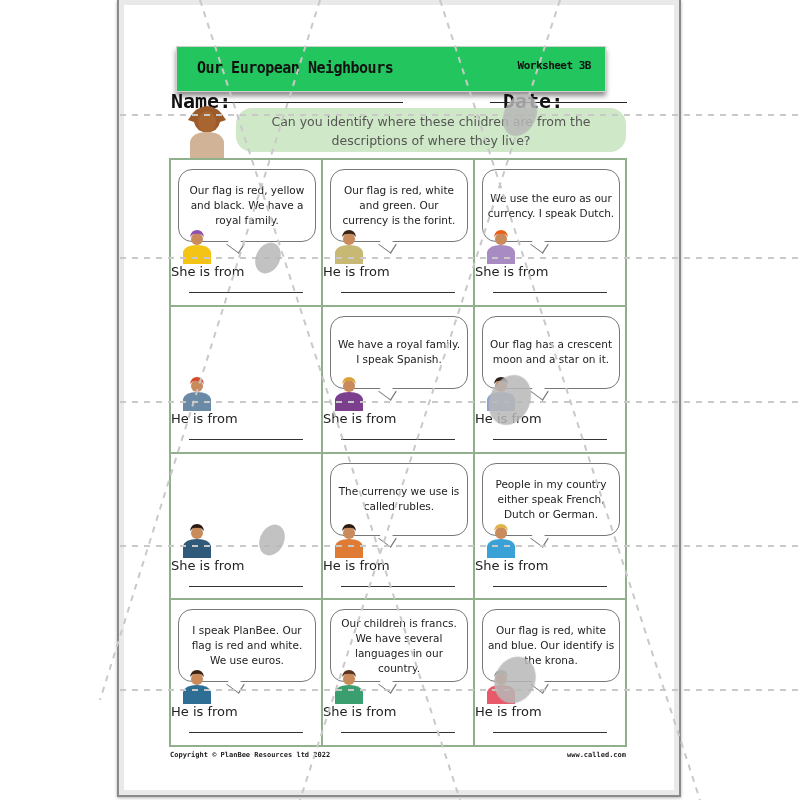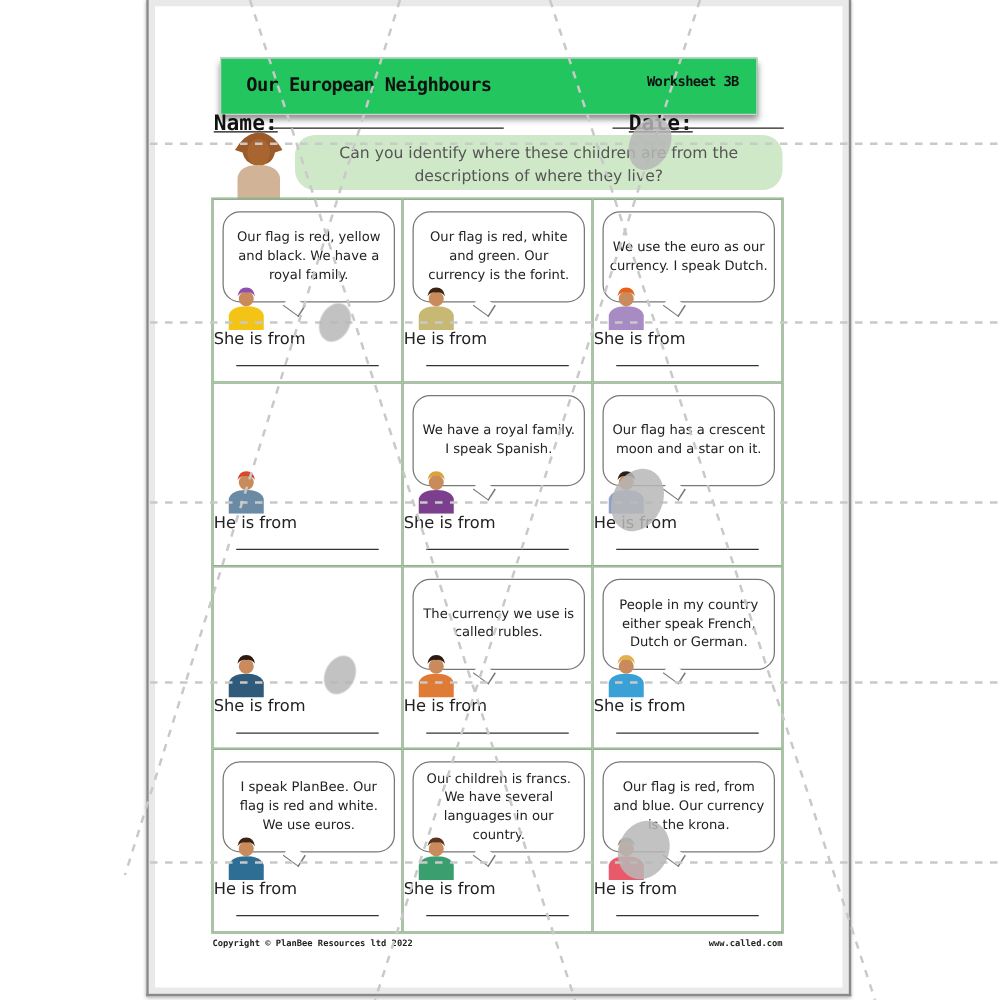--- a/index.html
+++ b/index.html
@@ -2,21 +2,21 @@
 <html><head>
 <meta charset="utf-8">
 <style>
   html, body { margin:0; padding:0; }
   body { width:800px; height:800px; background:#ffffff; position:relative; overflow:hidden; font-family:"DejaVu Sans", sans-serif; }
   .page { position:absolute; left:117px; top:0; width:564px; height:797px; background:#ffffff; border:2px solid #8a8a8a; border-top:none; box-shadow: inset 0 0 0 5px #e9e9e9, 0 1px 3px rgba(0,0,0,0.3); box-sizing:border-box; }
   .watermark { position:absolute; left:0; top:0; width:800px; height:800px; pointer-events:none; z-index:5; }
   .header-box { position:absolute; left:176px; top:34px; width:428px; height:44px; background:#22c55e; box-shadow: 0 4px 5px rgba(0,0,0,0.45); border:1px solid #d0d0d0;margin-top:12px; }
   .header-title { position:absolute; left:20px; top:12px; font-family:"DejaVu Sans Mono", monospace; font-weight:bold; font-size:15px; letter-spacing:-0.5px; color:#111; }
   .header-ws { position:absolute; right:14px; top:12px; font-family:"DejaVu Sans Mono", monospace; font-weight:bold; font-size:11px; letter-spacing:-0.5px; color:#111; }
-  .label { position:absolute; font-family:"DejaVu Sans Mono", monospace; font-weight:bold; font-size:17px; color:#111;text-decoration:underline; }
+  .label { position:absolute; font-family:"DejaVu Sans Mono", monospace; font-weight:bold; font-size:20px; color:#111; }
   .line { position:absolute; border-bottom:1px solid #222; height:0; }
   .prompt { position:absolute; left:236px; top:108px; width:390px; height:44px; background:#cfe8c7; border-radius:16px; color:#555; font-size:12.5px; text-align:center; line-height:19px; padding-top:4px; box-sizing:border-box; }
   .teacher { position:absolute; left:182px; top:102px; width:50px; height:58px; }
   .grid { position:absolute; left:169px; top:158px; width:458px; height:589px; border:1px solid #8fb08a; box-sizing:border-box; display:grid; grid-template-columns:repeat(3, 1fr); grid-template-rows:repeat(4, 1fr); }
   .cell { position:relative; border:1px solid #8fb08a; box-sizing:border-box; }
   .bubble { position:absolute; left:7px; top:9px; width:138px; height:73px; border:1px solid #777; border-radius:14px; background:#fff; box-sizing:border-box; display:flex; align-items:center; justify-content:center; text-align:center; font-size:10.5px; line-height:15px; color:#222; padding:0 4px; }
   .bubble::after { content:""; position:absolute; left:50px; bottom:-10px; width:12px; height:12px; background:#fff; border-right:1px solid #777; border-bottom:1px solid #777; transform:skewX(20deg) rotate(45deg); }
   .kid { position:absolute; left:10px; top:68px; width:32px; height:36px; }
   .from { position:absolute; left:0; width:100%; top:104px; text-align:left; font-size:13px; color:#222; }
   .blank { position:absolute; left:18px; right:18px; top:132px; border-bottom:1px solid #333; }
@@ -167,21 +167,21 @@
       <svg class="kid" viewBox="0 0 32 36">
         <path d="M2 36 L2 24 Q4 17 16 17 Q28 17 30 24 L30 36 Z" fill="#3b9e6f"></path>
         <circle cx="16" cy="11" r="6" fill="#c98a5c"></circle>
         <path d="M9 9 Q10 2 16 2 Q22 2 23 9 Q20 5 16 6 Q12 5 9 9 Z" fill="#5a3420"></path>
       </svg>
       <div class="from">She is from</div>
       <div class="blank"></div>
     </div>
     <div class="cell">
       <div class="bubble">
-        <span>Our flag is red, from and blue. Our currency is the krona.</span>
+        <span>Our flag is red, white and blue. Our identify is the krona.</span>
       </div>
       <svg class="kid" viewBox="0 0 32 36">
         <path d="M2 36 L2 24 Q4 17 16 17 Q28 17 30 24 L30 36 Z" fill="#e85a6a"></path>
         <circle cx="16" cy="11" r="6" fill="#c98a5c"></circle>
         <path d="M9 9 Q10 2 16 2 Q22 2 23 9 Q20 5 16 6 Q12 5 9 9 Z" fill="#8a8a8a"></path>
       </svg>
       <div class="from">He is from</div>
       <div class="blank"></div>
     </div>
   </div>

